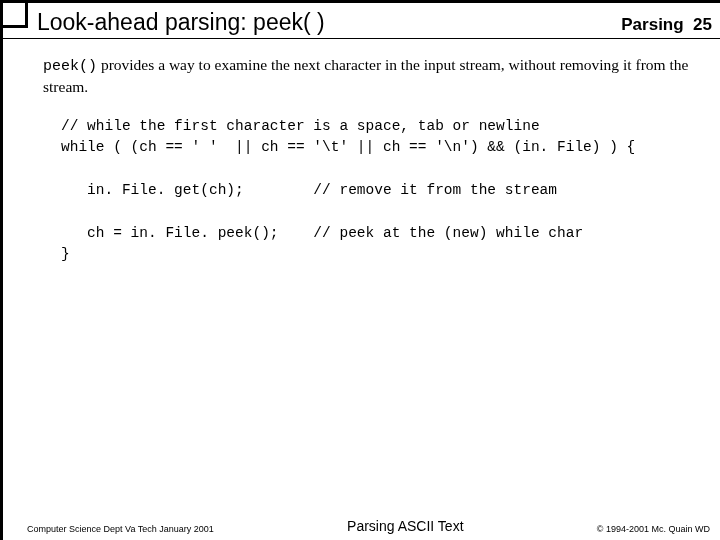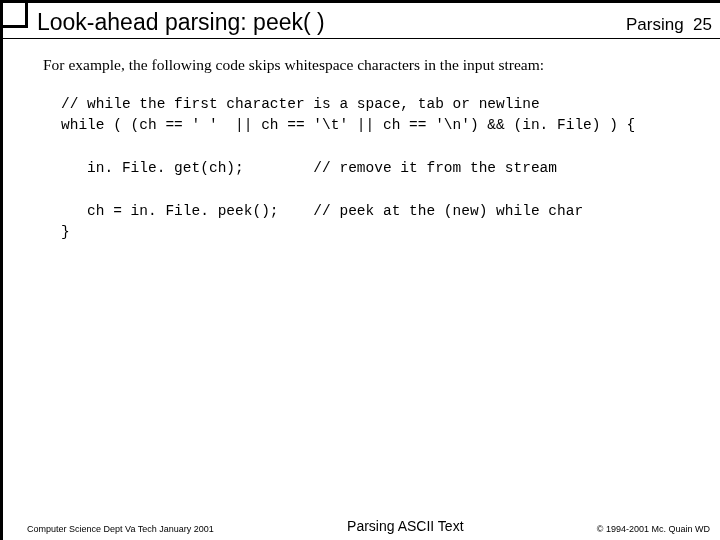--- a/index.html
+++ b/index.html
@@ -19,21 +19,21 @@
     background: #fff;
   }
   .title-row {
     display: flex;
     justify-content: space-between;
     align-items: baseline;
     padding: 6px 8px 2px 34px;
     border-bottom: 1px solid #000;
   }
   .title { font-family: Arial, Helvetica, sans-serif; font-size: 23px; }
-  .slide-tag { font-family: Arial, Helvetica, sans-serif; font-size: 17px; white-space: nowrap; }
+  .slide-tag { font-family: Arial, Helvetica, sans-serif; font-size: 17px; white-space: nowrap; font-weight: bold; }
   .body {
     padding: 16px 12px 0 40px;
     font-size: 15.5px;
     line-height: 1.35;
   }
   .code-inline { font-family: "Courier New", Courier, monospace; font-size: 15px; }
   .para { margin-bottom: 18px; }
   .codeblock {
     font-family: "Courier New", Courier, monospace;
     font-size: 14.5px;
@@ -62,22 +62,24 @@
 
   <div class="title-row">
     <div class="title">Look-ahead parsing:  peek( )</div>
     <div class="slide-tag">
       <span>Parsing</span>
       &nbsp;<span>25</span>
     </div>
   </div>
 
   <div class="body">
+    <p class="para">
+      <span class="code-inline">peek()</span><span> provides a way to examine the next character in the input stream, without removing it from the stream.</span>
+    </p>
 
-    <p class="para">For example, the following code skips whitespace characters in the input stream:</p>
 
 
     <div class="codeblock"><span>// while the first character is a space, tab or newline</span>
 <span>while ( (ch == ' '  || ch == '\t' || ch == '\n') &amp;&amp; (in. File) ) {</span></div>
 
     <div class="codeblock"><span>   in. File. get(ch);        // remove it from the stream</span></div>
 
     <div class="codeblock"><span>   ch = in. File. peek();    // peek at the (new) while char</span>
 <span>}</span></div>
   </div>

